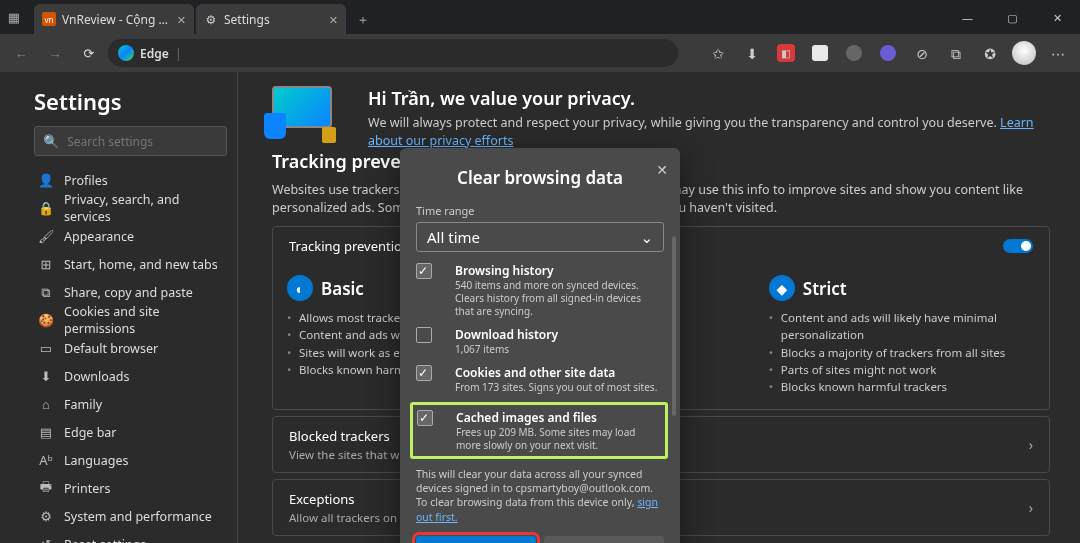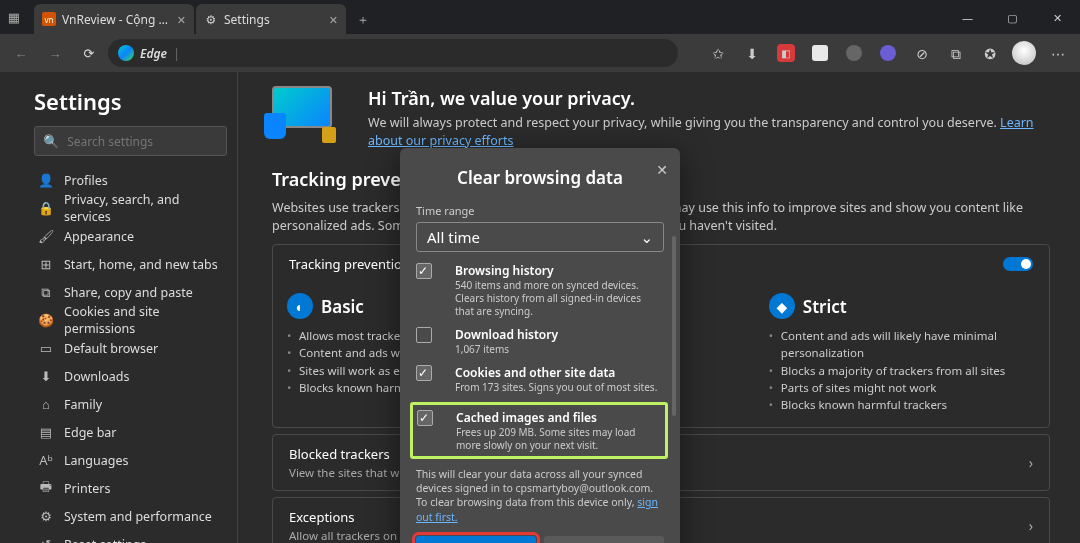--- a/index.html
+++ b/index.html
@@ -18,21 +18,21 @@
 .newtab { width:30px; height:30px; display:flex; align-items:center; justify-content:center; color:#aaa; }
 .win-ctrls { margin-left:auto; display:flex; }
 .win-ctrls .wb { width:45px; height:34px; display:flex; align-items:center; justify-content:center; color:#ccc; font-size:11px; }
 
 
 .toolbar { height:38px; background:#3b3b3b; display:flex; align-items:center; padding:0 6px; gap:4px; }
 .nav-btn { width:30px; height:30px; display:flex; align-items:center; justify-content:center; color:#888; border-radius:4px; }
 .nav-btn.en { color:#ddd; }
 .addr { flex:1; height:28px; background:#2b2b2b; border-radius:14px; display:flex; align-items:center; padding:0 10px; gap:6px; color:#aaa; font-size:13px; max-width:570px; }
 .addr .e-icon { width:16px; height:16px; background:linear-gradient(135deg,#0cc,#0a84ff,#3cdb4e); border-radius:50%; }
-.addr .e-txt { color:#ddd; font-weight:600; font-size:12px;font-style:italic; }
+.addr .e-txt { color:#ddd; font-weight:600; font-size:12px; }
 .addr .sep { color:#666; }
 .addr .url { color:#999; }
 .tools { display:flex; gap:2px; margin-left:auto; }
 .tb { width:32px; height:32px; display:flex; align-items:center; justify-content:center; color:#ccc; border-radius:4px; font-size:14px; }
 .tb .red { width:18px; height:18px; background:#d73a3a; border-radius:4px; display:flex; align-items:center; justify-content:center; font-size:10px; }
 .tb .dot { width:16px; height:16px; background:#6b5dd3; border-radius:50%; }
 .tb .dot2 { width:16px; height:16px; background:#e8e8e8; border-radius:3px; }
 .tb .dot3 { width:16px; height:16px; background:#666; border-radius:50%; }
 .avatar { width:24px; height:24px; border-radius:50%; background:radial-gradient(circle at 50% 40%,#fff,#bbb); }
 
@@ -40,21 +40,21 @@
 .page { position:absolute; top:72px; left:0; right:0; bottom:0; display:flex; background:#2b2b2b; }
 .sidebar { width:238px; border-right:1px solid #444; padding:14px 10px 0 34px; }
 .sidebar h1 { font-size:22px; font-weight:600; margin-bottom:10px; }
 .search { height:30px; background:#3a3a3a; border:1px solid #555; border-radius:3px; display:flex; align-items:center; padding:0 8px; gap:8px; margin-bottom:10px; }
 .search input { flex:1; background:none; border:none; color:#ccc; font-size:12px; outline:none; }
 .nav-list { list-style:none; }
 .nav-list li { display:flex; align-items:center; gap:10px; height:28px; font-size:12.5px; color:#ddd; padding-left:4px; border-radius:3px; cursor:pointer; }
 .nav-list li .ic { width:16px; text-align:center; color:#bbb; font-size:13px; }
 
 .content { flex:1; padding:14px 30px 0 34px; overflow:hidden; position:relative; }
-.hero { display:flex; gap:36px; margin-bottom:18px; }
+.hero { display:flex; gap:36px; }
 .hero-img { width:70px; height:55px; background:#2b2b2b; position:relative; }
 .hero-img .mon { width:60px; height:42px; border:2px solid #888; border-radius:4px; background:linear-gradient(135deg,#0cc,#0a84ff); display:flex; align-items:center; justify-content:center; }
 .hero-img .shield { position:absolute; left:-8px; bottom:2px; width:22px; height:26px; background:#0a84ff; border-radius:3px 3px 6px 6px; }
 .hero-img .lock { position:absolute; right:-4px; bottom:-2px; width:14px; height:16px; background:#d4a017; border-radius:2px; }
 .hero-txt h2 { font-size:18px; font-weight:600; margin-bottom:4px; }
 .hero-txt p { font-size:12.5px; color:#ccc; line-height:1.4; }
 .hero-txt a { color:#6bb6ff; text-decoration:underline; }
 
 .content h3 { font-size:18px; font-weight:600; margin-bottom:8px; }
 .sub { font-size:12.5px; color:#ccc; margin-bottom:10px; line-height:1.4; }

